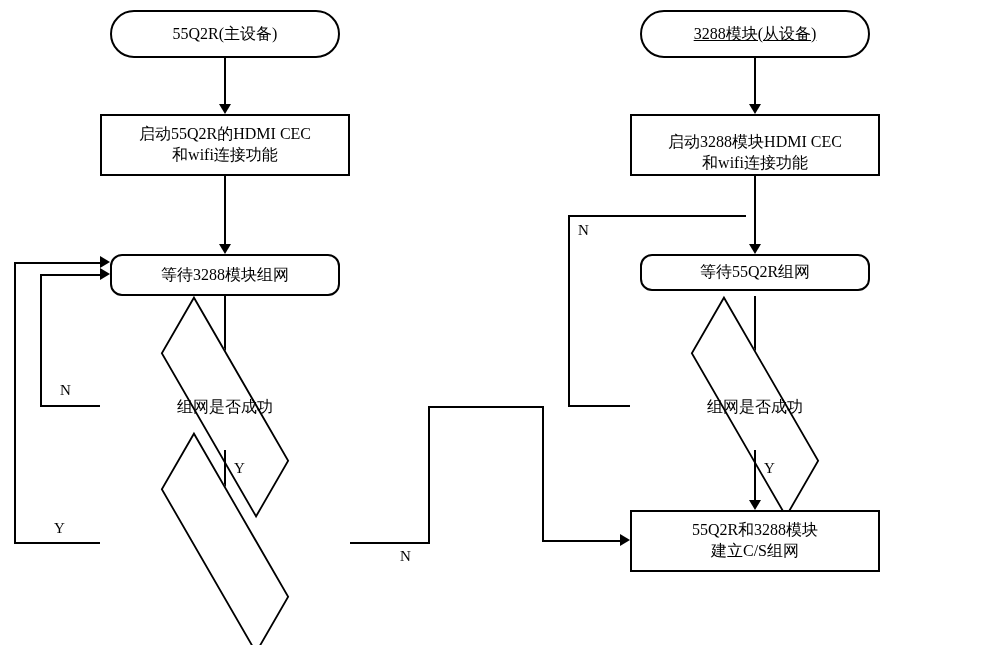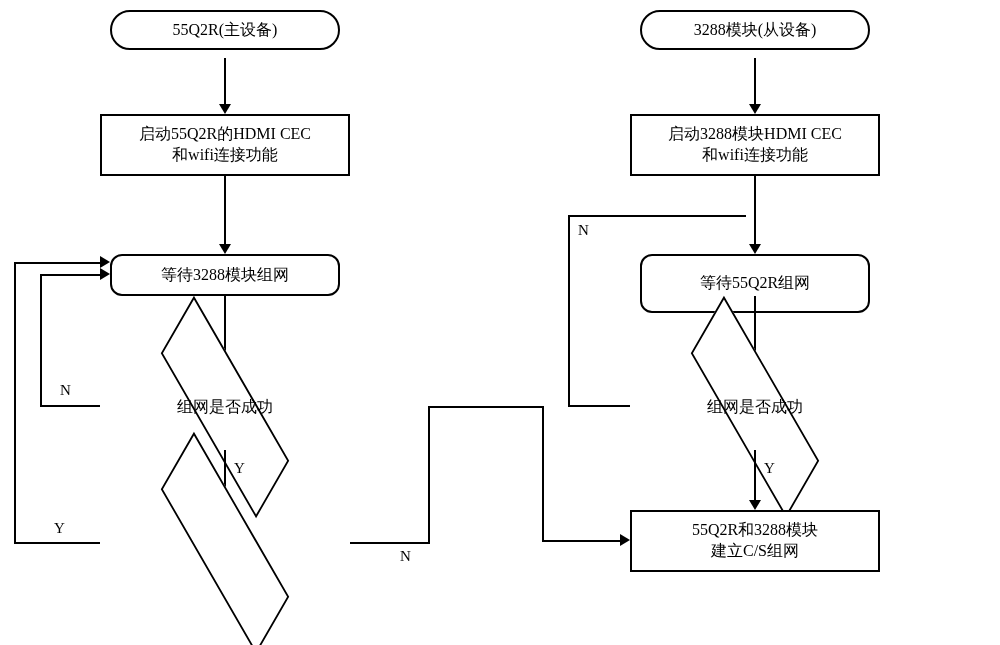--- a/index.html
+++ b/index.html
@@ -18,21 +18,21 @@
     background: #fff;
     display: flex;
     align-items: center;
     justify-content: center;
     text-align: center;
     font-size: 16px;
     line-height: 1.3;
   }
   .terminal {
     border-radius: 24px;
-    height: 40px;
+    height: 48px;
     width: 230px;
   }
   .process {
     width: 250px;
   }
   .process-small {
     width: 230px;
     border-radius: 12px;
   }
   .diamond-wrap {
@@ -140,36 +140,36 @@
 <div class="lbl" style="left:54px; top:520px;">Y</div>
 
 <div class="line-h" style="left:350px; top:542px; width:80px;"></div>
 <div class="line-v" style="left:428px; top:406px; height:138px;"></div>
 <div class="line-h" style="left:428px; top:406px; width:116px;"></div>
 <div class="line-v" style="left:542px; top:406px; height:136px;"></div>
 <div class="line-h" style="left:542px; top:540px; width:80px;"></div>
 <div class="arrow-head arrow-right" style="left:620px; top:534px;"></div>
 <div class="lbl" style="left:400px; top:548px;">N</div>
 
-<div class="node terminal" style="left:640px; top:10px;">
+<div class="node terminal" style="left:640px; top:10px;text-decoration:underline;">
   <span>3288模块(从设备)</span>
 </div>
 
 <div class="line-v" style="left:754px; top:58px; height:48px;"></div>
 <div class="arrow-head arrow-down" style="left:749px; top:104px;"></div>
 
-<div class="node process" style="left:630px; top:114px; height:62px;">
+<div class="node process" style="left:630px; top:114px; height:62px;align-items:flex-end;">
   <span style="white-space:pre-line">启动3288模块HDMI CEC
 和wifi连接功能</span>
 </div>
 
 <div class="line-v" style="left:754px; top:176px; height:70px;"></div>
 <div class="arrow-head arrow-down" style="left:749px; top:244px;"></div>
 
-<div class="node process-small" style="left:640px; top:254px; height:59px;">
+<div class="node process-small" style="left:640px; top:254px; height:37px;">
   <span>等待55Q2R组网</span>
 </div>
 
 <div class="line-v" style="left:754px; top:296px; height:65px;"></div>
 <div class="arrow-head arrow-down" style="left:749px; top:359px;"></div>
 
 <div class="diamond-wrap" style="left:625px; top:362px;">
   <div class="diamond"></div>
   <div class="diamond-label">组网是否成功</div>
 </div>

